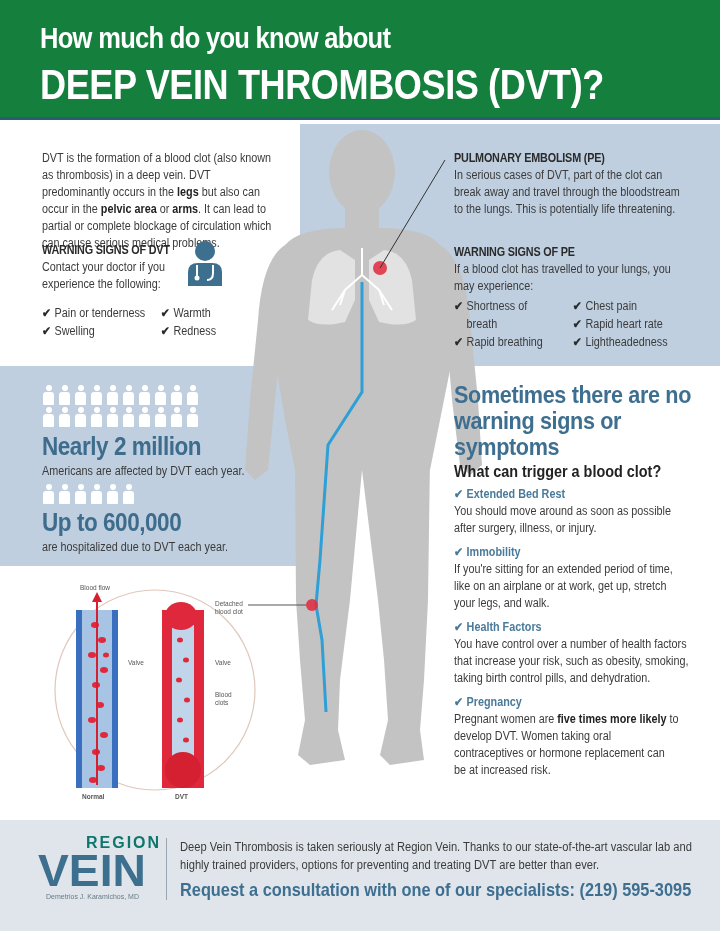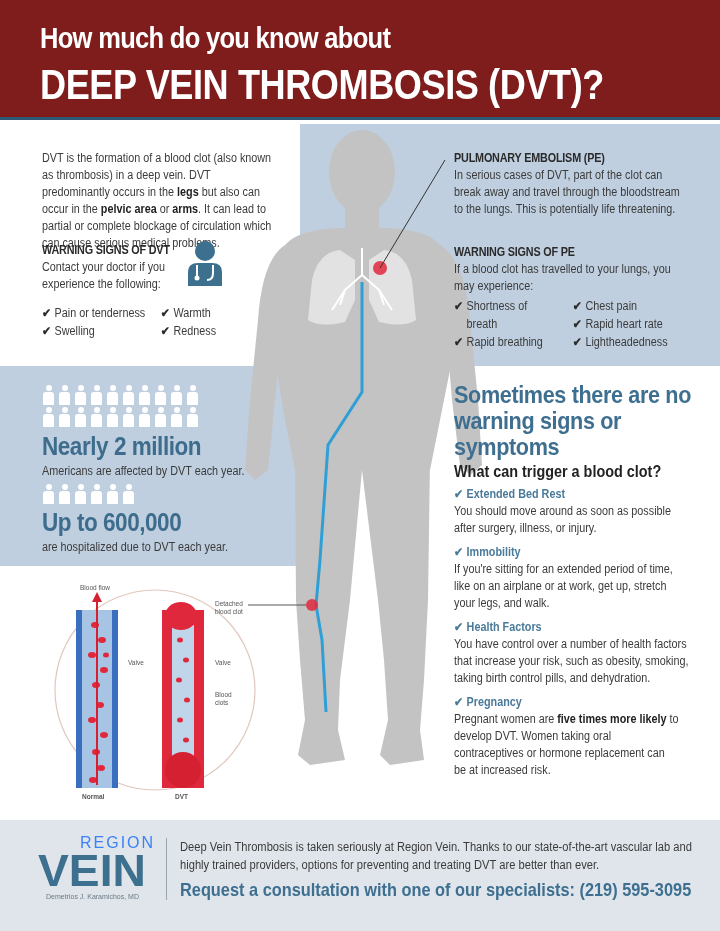--- a/index.html
+++ b/index.html
@@ -1,19 +1,19 @@
 <!DOCTYPE html>
 <html><head>
 <meta charset="utf-8">
 <style>
   * { box-sizing: border-box; margin: 0; padding: 0; }
   html, body { width: 720px; height: 931px; overflow: hidden; background: #ffffff; }
   body { position: relative; font-family: "Liberation Sans", sans-serif; color: #3a3a3a; }
 
-  .header { position: absolute; left: 0; top: 0; width: 720px; height: 120px; background: #7f1d1d; border-bottom: 3px solid #2e5a75; }
+  .header { position: absolute; left: 0; top: 0; width: 720px; height: 120px; background: #15803d; border-bottom: 3px solid #2e5a75; }
   .header .sub { position: absolute; left: 40px; top: 22px; font-size: 29px; color: #fff; font-weight: 700; letter-spacing: -0.8px; transform: scaleX(0.88); transform-origin: left; white-space: nowrap; }
   .header .main { position: absolute; left: 40px; top: 60px; font-size: 43px; color: #fff; font-weight: 700; letter-spacing: -0.5px; transform: scaleX(0.84); transform-origin: left; white-space: nowrap; }
 
   .panel-pe { position: absolute; left: 300px; top: 124px; width: 420px; height: 242px; background: #bfcfdf; }
   .panel-stats { position: absolute; left: 0; top: 366px; width: 300px; height: 200px; background: #bfcfdf; }
 
   .body-svg { position: absolute; left: 0; top: 0; width: 720px; height: 931px; }
 
   .txt { position: absolute; font-size: 12px; line-height: 17px; color: #3b3b3b; transform-origin: left top; }
   .cond { transform: scaleX(0.9); }
@@ -31,21 +31,21 @@
   .person::after { content: ""; position: absolute; left: 1px; top: 7px; width: 11px; height: 13px; background: #fff; border-radius: 3px 3px 1px 1px; }
 
   .big-stat { position: absolute; font-weight: 700; color: #3d6c8c; font-size: 25px; letter-spacing: -0.5px; transform: scaleX(0.9); transform-origin: left; white-space: nowrap; }
 
   .sometimes { position: absolute; left: 454px; top: 382px; font-size: 24px; line-height: 26px; font-weight: 700; color: #3e6f90; letter-spacing: -0.4px; transform: scaleX(0.9); transform-origin: left top; width: 290px; }
   .trigger-q { position: absolute; left: 454px; top: 463px; font-size: 16px; font-weight: 700; color: #222; transform: scaleX(0.9); transform-origin: left top; white-space: nowrap; }
   .trig-h { font-weight: 700; color: #4a7a9a; font-size: 12px; }
   .trig-h .ck { color: #4a7a9a; }
 
   .footer { position: absolute; left: 0; top: 820px; width: 720px; height: 111px; background: #dfe5ea; }
-  .logo-region { position: absolute; left: 80px; top: 834px; font-size: 16px; font-weight: 400; letter-spacing: 2px; color: #3b82f6; }
+  .logo-region { position: absolute; left: 86px; top: 834px; font-size: 16px; font-weight: 700; letter-spacing: 2px; color: #0f766e; }
   .logo-vein { position: absolute; left: 38px; top: 846px; font-size: 44px; font-weight: 700; color: #3d6f8e; letter-spacing: 0px; transform: scaleX(1.05); transform-origin: left; }
   .logo-doc { position: absolute; left: 46px; top: 893px; font-size: 7px; color: #6a7a86; }
   .footer-div { position: absolute; left: 166px; top: 838px; width: 1px; height: 62px; background: #9aa6b0; }
   .footer-text { position: absolute; left: 180px; top: 838px; font-size: 12px; line-height: 18px; color: #3b3b3b; transform: scaleX(0.93); transform-origin: left top; width: 580px; }
   .footer-cta { position: absolute; left: 180px; top: 879px; font-size: 19px; font-weight: 700; color: #3e6f90; transform: scaleX(0.86); transform-origin: left top; white-space: nowrap; }
 
   .vein-label { font-size: 6.5px; fill: #555; font-family: "Liberation Sans", sans-serif; }
 </style>
 </head>
 <body>

